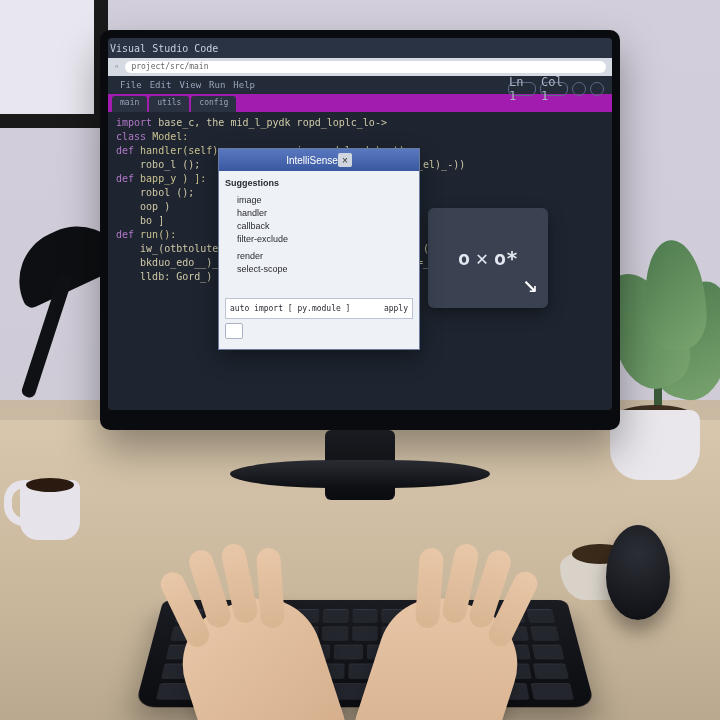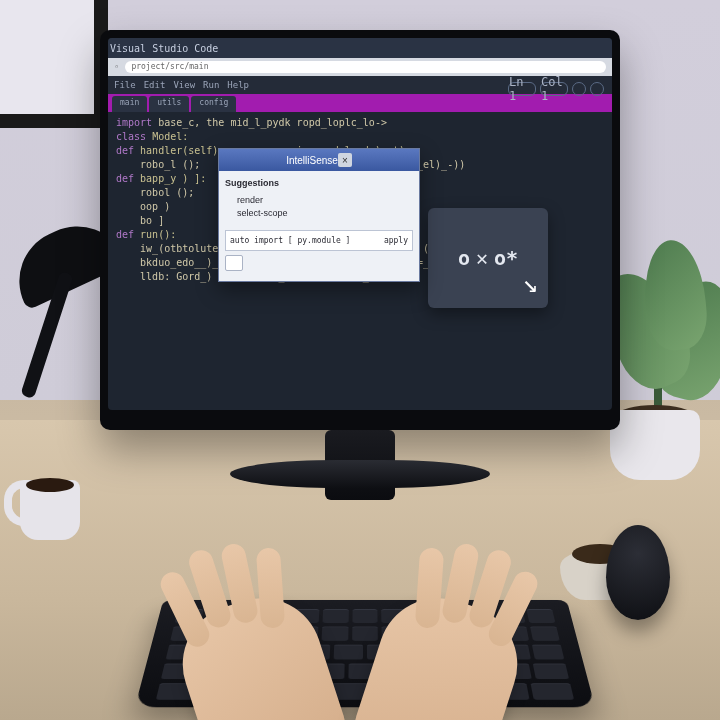--- a/index.html
+++ b/index.html
@@ -25,36 +25,36 @@
   .bowl{position:absolute;right:80px;bottom:120px;width:80px;height:50px;background:#d8d2c8;border-radius:40px 40px 30px 30px/20px 20px 40px 40px}
   .bowl::before{content:"";position:absolute;left:12px;top:-6px;width:56px;height:20px;background:#3a2a1a;border-radius:50%}
   .monitor{position:absolute;left:100px;top:30px;width:520px;height:400px}
   .bezel{position:absolute;inset:0;background:#0a0b0e;border-radius:10px;box-shadow:0 20px 40px rgba(0,0,0,.35)}
   .screen{position:absolute;left:8px;top:8px;right:8px;bottom:20px;background:#1e2530;border-radius:4px;overflow:hidden}
   .stand-neck{position:absolute;left:50%;top:100%;transform:translateX(-50%);width:70px;height:70px;background:linear-gradient(180deg,#1a1b20,#0b0c10);border-radius:6px}
   .stand-base{position:absolute;left:50%;top:460px;transform:translateX(-50%);width:260px;height:28px;background:linear-gradient(180deg,#2a2c33,#0e0f13);border-radius:50%/60%}
   .titlebar{height:20px;background:#2a3344;display:flex;align-items:center;padding:0 2px;font-size:10px;color:#c7cfe0}
   .addrbar{height:18px;background:#d6dae2;display:flex;align-items:center;padding:0 6px;font-size:9px;color:#333}
   .addr-field{flex:1;background:#fff;border-radius:9px;height:12px;margin-left:6px;padding:0 6px;line-height:12px;font-size:8px;color:#666}
-  .menubar{height:18px;background:#242b38;display:flex;gap:8px;align-items:center;padding:0 6px;font-size:9px;color:#9aa4b8}
+  .menubar{height:18px;background:#242b38;display:flex;gap:8px;align-items:center;padding:0 12px;font-size:9px;color:#9aa4b8}
   .tabbar{height:16px;background:#a21caf;display:flex;gap:2px;padding:2px 4px 0}
   .tab{background:#2a3242;color:#9aa4b8;font-size:8px;padding:2px 8px;border-radius:3px 3px 0 0}
   .toolbar-right{position:absolute;right:8px;top:44px;display:flex;gap:4px}
   .tool-pill{width:26px;height:12px;border:1px solid #5a6a85;border-radius:6px;font-size:12px;color:#aab3c5;display:flex;align-items:center;justify-content:center}
   .tool-dot{width:12px;height:12px;border:1px solid #5a6a85;border-radius:50%}
   .editor{position:absolute;left:0;right:0;top:74px;bottom:0;padding:4px 8px;font-size:10px;line-height:14px;white-space:pre;color:#d6cdb6}
   .kw{color:#b078c8}
   .fn{color:#c8c090}
   .pn{color:#d0c8a8}
   .popup{position:absolute;left:110px;top:110px;width:200px;background:#eef1f6;border:1px solid #6a7aa0;box-shadow:0 8px 20px rgba(0,0,0,.4);font-family:Arial,Helvetica,sans-serif}
   .popup-title{background:linear-gradient(180deg,#5a78c0,#3a58a0);color:#fff;font-size:10px;padding:4px 6px;display:flex;justify-content:center;align-items:center}
   .popup-close{width:14px;height:14px;background:#d0d6e0;color:#333;font-size:10px;display:flex;align-items:center;justify-content:center;border-radius:2px}
   .popup-body{padding:6px;font-size:9px;color:#2a2a33;line-height:13px}
   .popup-list{list-style:none;margin:4px 0;padding:0 0 0 12px}
-  .popup-sig{background:#fff;border:1px solid #bcc4d4;margin-top:10px;padding:3px 4px;font-size:8px;font-family:Consolas,monospace;display:flex;justify-content:space-between}
+  .popup-sig{background:#fff;border:1px solid #bcc4d4;margin-top:22px;padding:3px 4px;font-size:8px;font-family:Consolas,monospace;display:flex;justify-content:space-between}
   .popup-btn{display:inline-block;border:1px solid #aab3c5;background:#fff;border-radius:2px;width:16px;height:14px;margin-top:4px}
   .mini{position:absolute;left:320px;top:170px;width:120px;height:100px;background:#3a4252;border-radius:6px;box-shadow:0 6px 16px rgba(0,0,0,.4);color:#e4e8f0;font-size:20px;display:flex;align-items:center;justify-content:center;gap:6px}
   .mini .x{font-weight:bold}
   .mini .arrow{position:absolute;right:10px;bottom:10px;color:#fff;font-size:26px}
   .keyboard{position:absolute;left:150px;bottom:-10px;width:430px;height:160px;background:linear-gradient(180deg,#1b1c22,#0c0d11);border-radius:10px 10px 20px 20px;transform:perspective(900px) rotateX(48deg);box-shadow:0 20px 30px rgba(0,0,0,.3)}
   .krow{position:absolute;left:18px;right:18px;height:22px;display:flex;gap:4px}
   .krow.r1{top:16px}.krow.r2{top:44px}.krow.r3{top:72px}.krow.r4{top:100px}.krow.r5{top:128px}
   .key{flex:1;background:#24262e;border-radius:3px;border-top:1px solid #3a3d48}
   .mouse{position:absolute;right:50px;bottom:100px;width:64px;height:95px;background:radial-gradient(circle at 50% 30%,#2c2e36,#0d0e12);border-radius:50%/55% 55% 45% 45%;box-shadow:0 12px 18px rgba(0,0,0,.35)}
   .hand{position:absolute;width:140px;height:170px;background:linear-gradient(160deg,#e8c7a8,#d4ad8a);border-radius:60px 60px 30px 30px;box-shadow:0 10px 16px rgba(0,0,0,.25)}
@@ -154,20 +154,26 @@
         </div>
 
         <div class="popup">
           <div class="popup-title">
             <span>IntelliSense</span>
             <span class="popup-close">×</span>
           </div>
           <div class="popup-body">
             <b>Suggestions</b>
             <ul class="popup-list">
+              <li>image</li>
+              <li>handler</li>
+              <li>callback</li>
+              <li>filter-exclude</li>
+            </ul>
+            <ul class="popup-list">
               <li>render</li>
               <li>select-scope</li>
             </ul>
             <div class="popup-sig">
               <span>auto import [ py.module ]</span>
               <span>apply</span>
             </div>
             <span class="popup-btn" title="info"></span>
           </div>
         </div>

